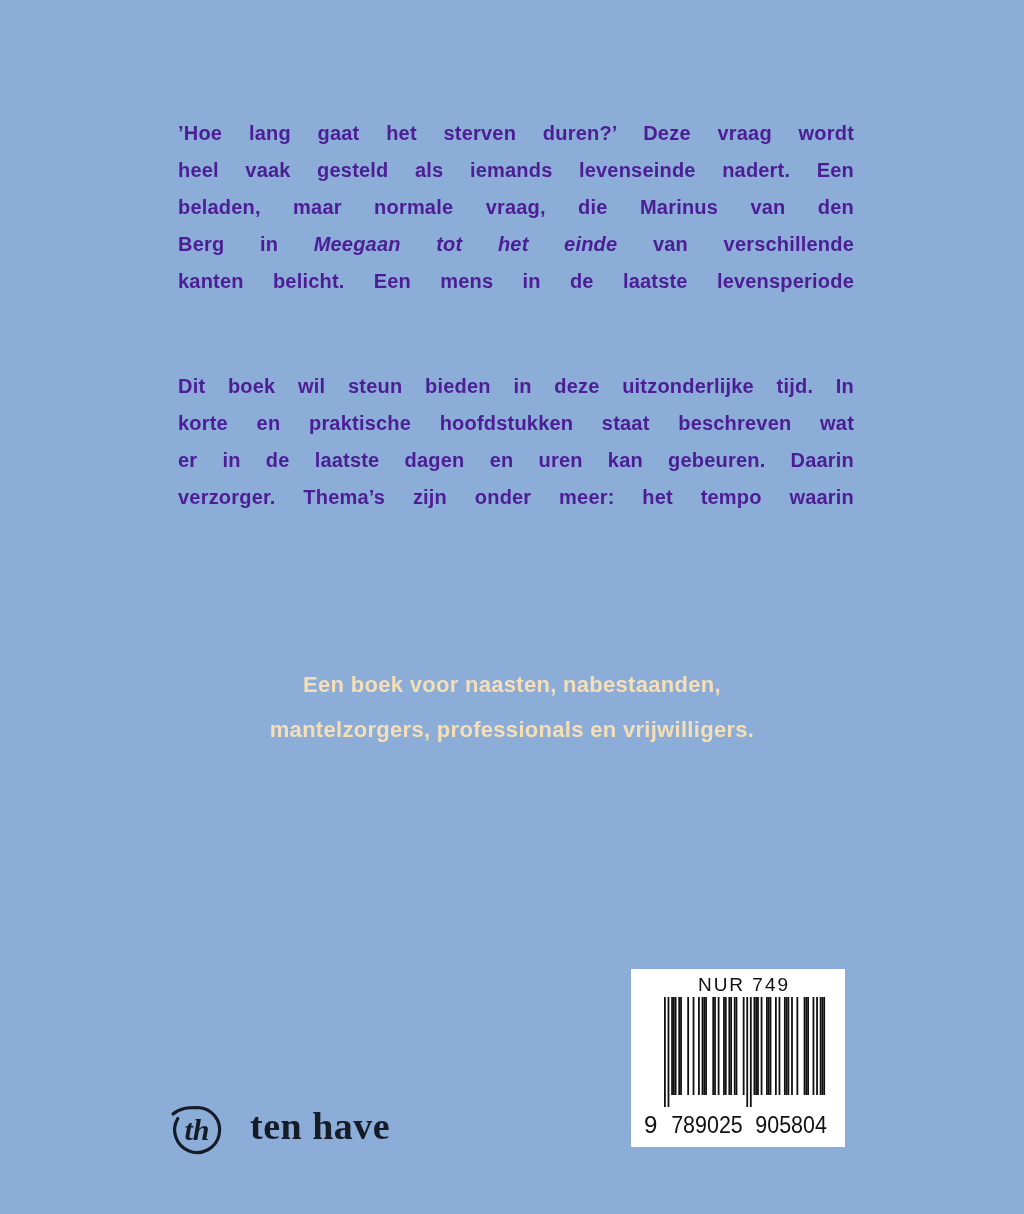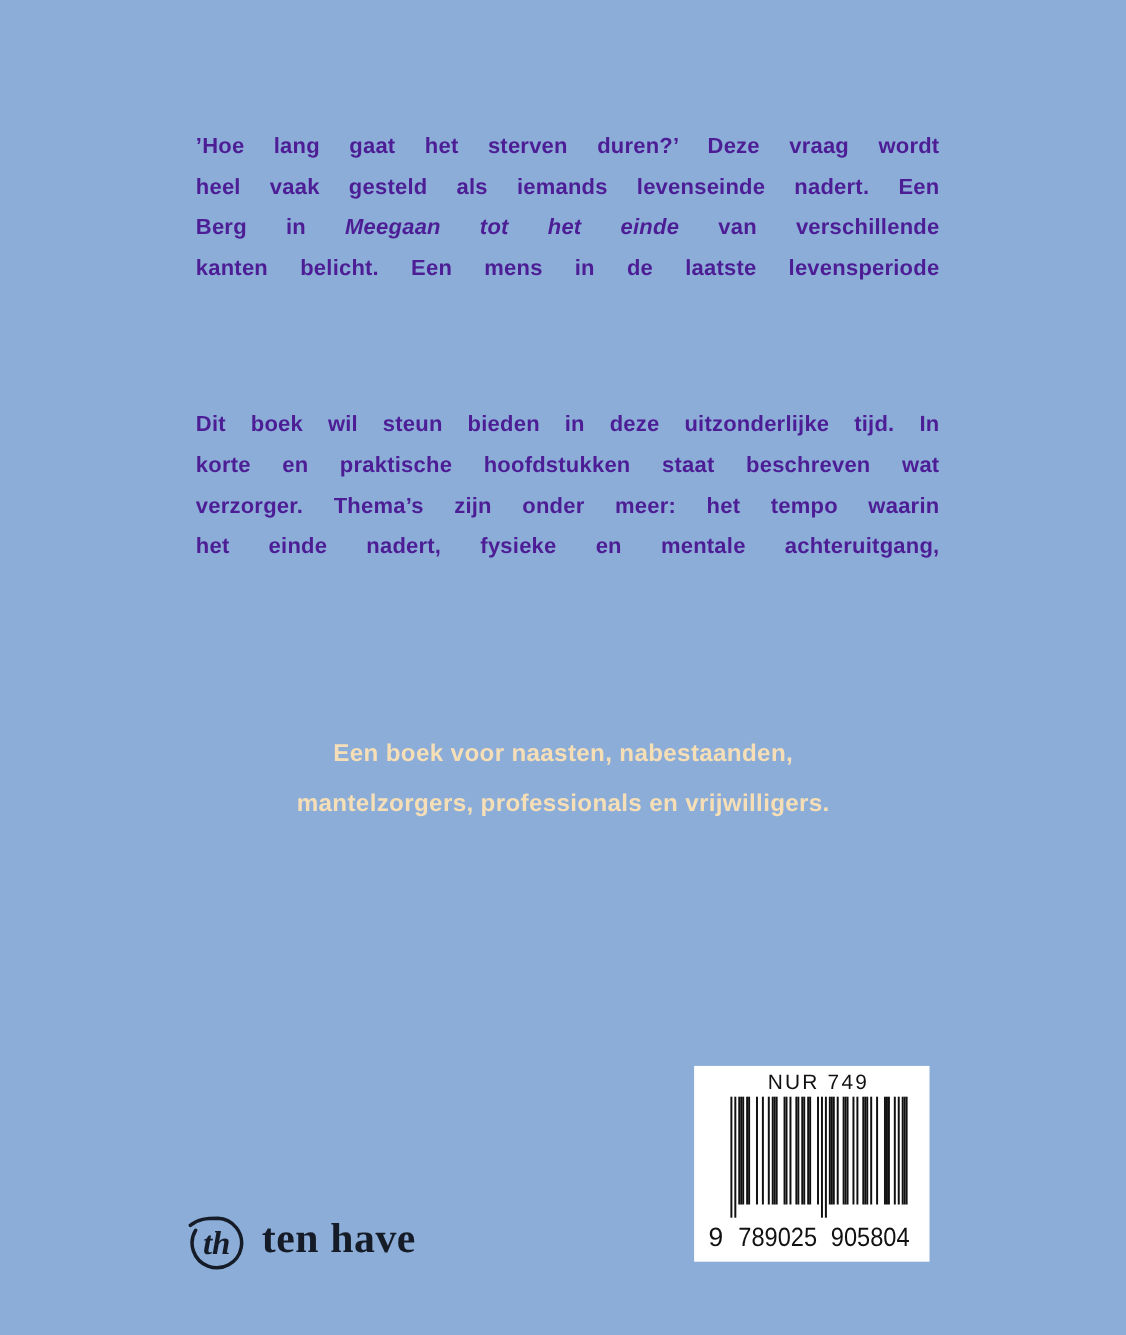--- a/index.html
+++ b/index.html
@@ -29,43 +29,44 @@
     position:absolute;left:631px;top:969px;width:214px;height:178px;
     background:#ffffff;
   }
   #nur{
     margin-top:5px;text-align:center;
     font-size:19px;letter-spacing:2px;color:#111111;font-weight:400;padding-left:12px;
   }
   #barcode-svg{position:absolute;left:5px;top:26px;}
   #publisher{
     position:absolute;left:170px;top:1100px;
-    display:flex;align-items:center;gap:12px;color:#151c28;
+    display:flex;align-items:center;gap:24px;color:#151c28;
   }
   #publisher-name{
     font-family:"Liberation Serif",serif;
     font-weight:600;font-size:38px;line-height:1;
     letter-spacing:0.5px;padding-bottom:6px;
   }
 </style>
 </head>
 <body>
 
 <div id="para1" class="textblock">
     <div class="line just"><span>’Hoe lang gaat het sterven duren?’ Deze vraag wordt</span></div>
     <div class="line just"><span>heel vaak gesteld als iemands levenseinde nadert. Een</span></div>
+    <div class="line just"><span>beladen, maar normale vraag, die Marinus van den</span></div>
     <div class="line just"><span>Berg in </span><span class="it">Meegaan tot het einde</span><span> van verschillende</span></div>
     <div class="line just"><span>kanten belicht. Een mens in de laatste levensperiode</span></div>
   </div>
 
 <div id="para2" class="textblock">
     <div class="line just"><span>Dit boek wil steun bieden in deze uitzonderlijke tijd. In</span></div>
     <div class="line just"><span>korte en praktische hoofdstukken staat beschreven wat</span></div>
+    <div class="line just"><span>er in de laatste dagen en uren kan gebeuren. Daarin</span></div>
     <div class="line just"><span>verzorger. Thema’s zijn onder meer: het tempo waarin</span></div>
-    <div class="line just"><span>het einde nadert, fysieke en mentale achteruitgang,</span></div>
   </div>
 
 <div id="audience">
     <div class="line center"><span>Een boek voor naasten, nabestaanden,</span></div>
     <div class="line center"><span>mantelzorgers, professionals en vrijwilligers.</span></div>
   </div>
 
 <div id="barcode-box">
   <div id="nur">NUR 749</div>
   <svg id="barcode-svg" width="204" height="146" viewBox="0 0 204 146">

